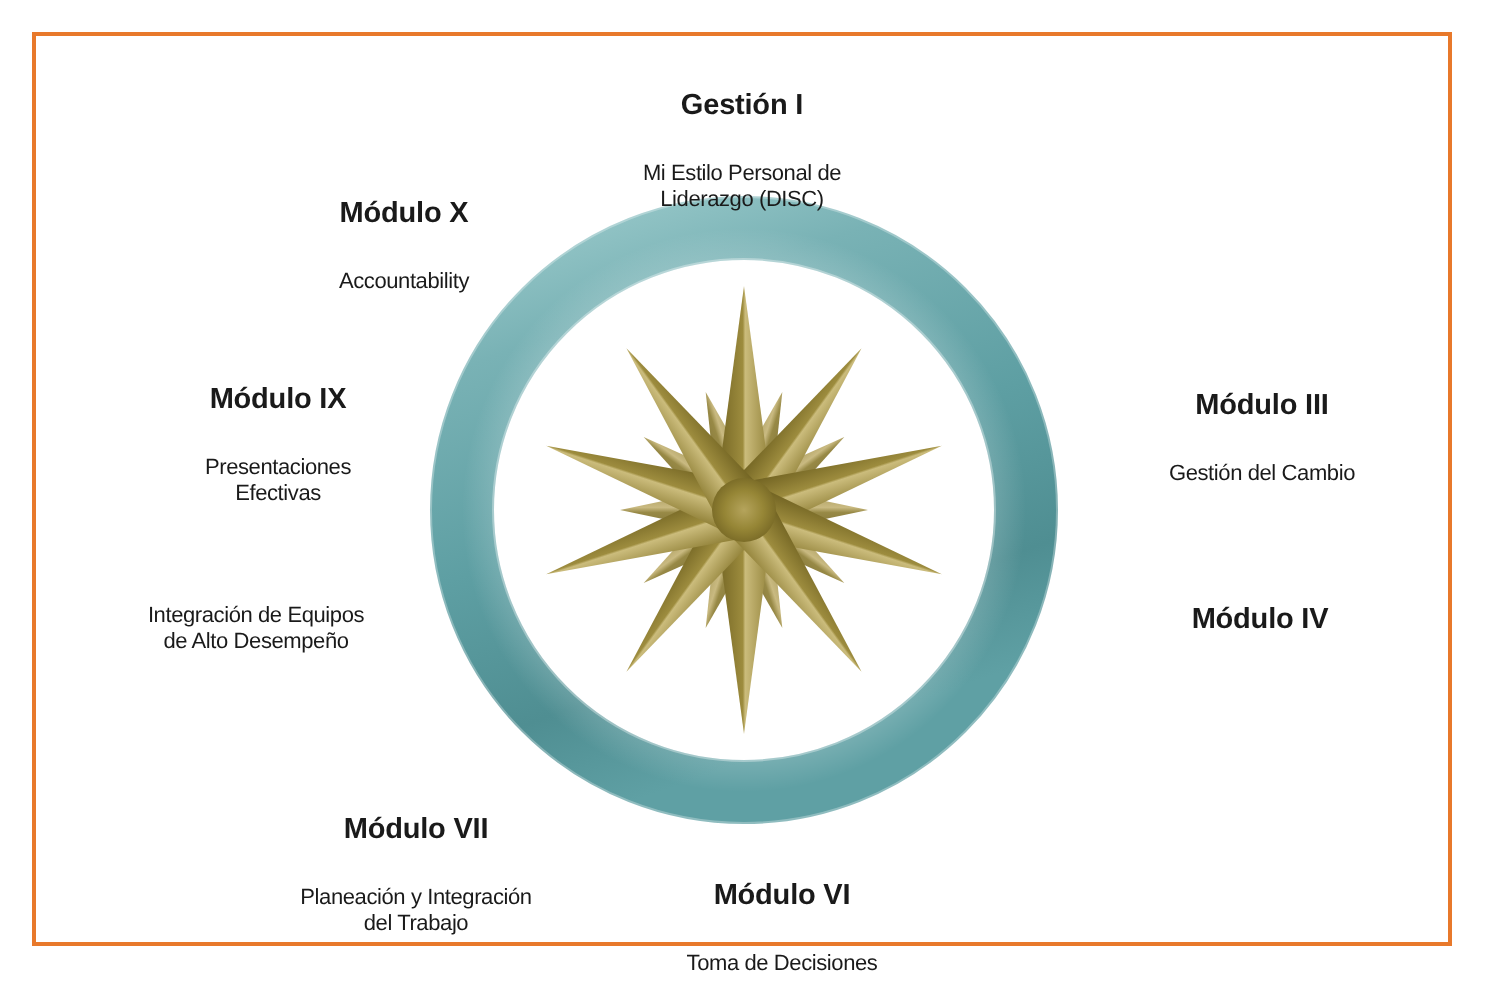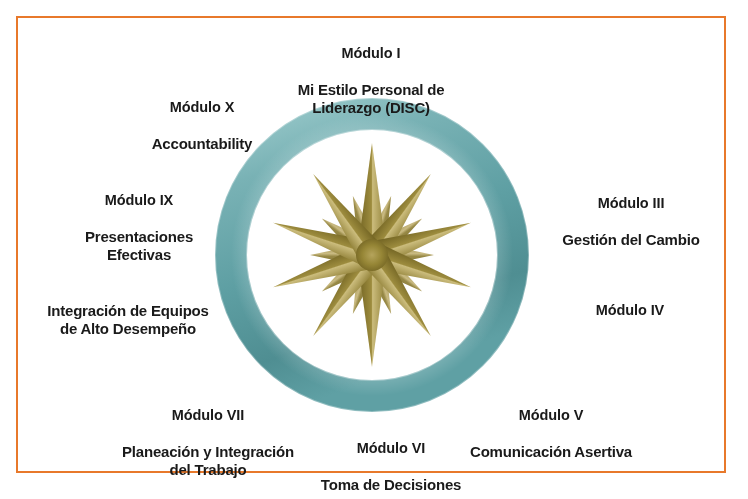--- a/index.html
+++ b/index.html
@@ -45,22 +45,22 @@
     white-space: pre-line;
   }
   .module-title {
     display: block;
     font-weight: bold;
     font-size: 14.5px;
     letter-spacing: -0.1px;
   }
   .module-desc {
     display: block;
-    font-weight: bold;
-    font-size: 15px;
+    font-weight: normal;
+    font-size: 11px;
     letter-spacing: -0.2px;
   }
 
   
   #label-m1  { left: 258px; top: 26px;  width: 226px; }
   #label-m2  { left: 472px; top: 66px;  width: 228px; }
   #label-m3  { left: 540px; top: 176px; width: 182px; }
   #label-m4  { left: 552px; top: 283px; width: 156px; }
   #label-m5  { left: 442px; top: 388px; width: 218px; }
   #label-m6  { left: 292px; top: 421px; width: 198px; }
@@ -151,39 +151,35 @@
         </g>
         <g transform="rotate(144)">
           <polygon points="0,-100 14,0 0,100 -14,0" fill="url(#goldA)"></polygon>
         </g>
       </g>
       <circle cx="0" cy="0" r="16" fill="url(#goldCore)"></circle>
     </g>
   </svg>
 
   <div class="module-label" id="label-m1">
-    <span class="module-title">Módulo I</span>
+    <span class="module-title">Gestión I</span>
     <span class="module-desc">Mi Estilo Personal de
 Liderazgo (DISC)</span>
   </div>
 
 
   <div class="module-label" id="label-m3">
     <span class="module-title">Módulo III</span>
     <span class="module-desc">Gestión del Cambio</span>
   </div>
 
   <div class="module-label" id="label-m4">
     <span class="module-title">Módulo IV</span>
   </div>
 
-  <div class="module-label" id="label-m5">
-    <span class="module-title">Módulo V</span>
-    <span class="module-desc">Comunicación Asertiva</span>
-  </div>
 
   <div class="module-label" id="label-m6">
     <span class="module-title">Módulo VI</span>
     <span class="module-desc">Toma de Decisiones</span>
   </div>
 
   <div class="module-label" id="label-m7">
     <span class="module-title">Módulo VII</span>
     <span class="module-desc">Planeación y Integración
 del Trabajo</span>

